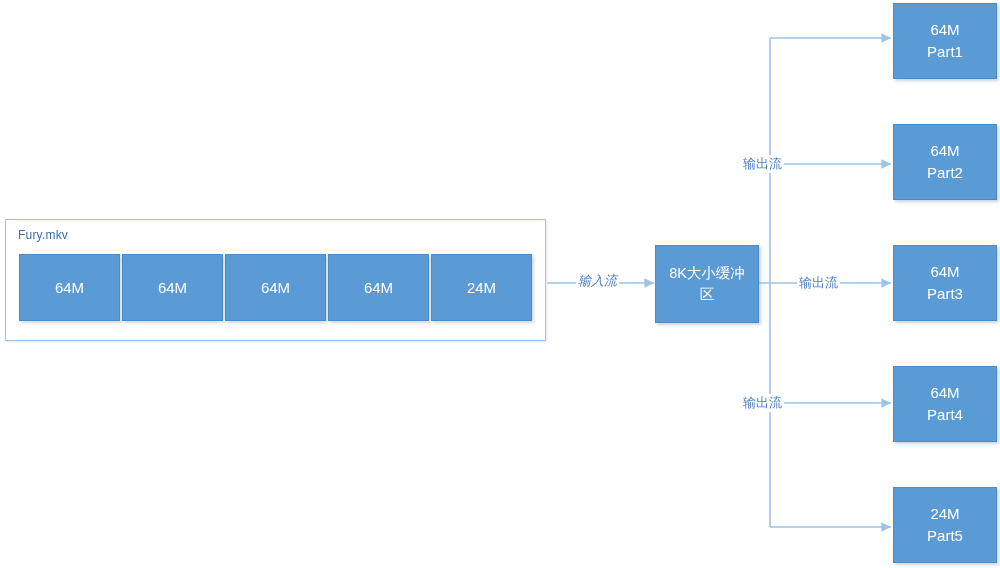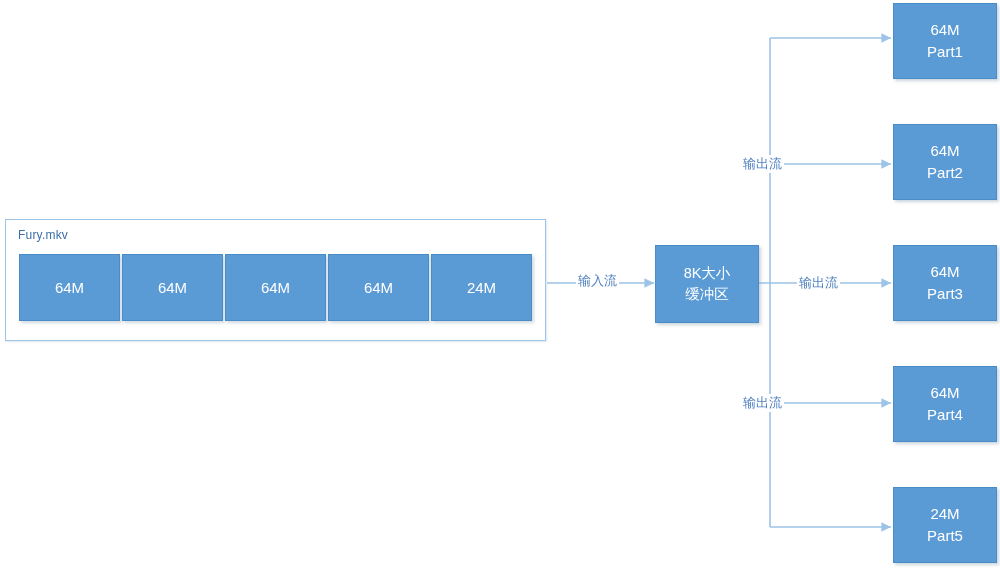--- a/index.html
+++ b/index.html
@@ -79,42 +79,42 @@
     align-items: center;
     justify-content: center;
     box-shadow: 2px 2px 3px rgba(140,160,180,0.4);
   }
   .buffer-box {
     left: 655px;
     top: 245px;
     width: 104px;
     height: 78px;
     font-size: 14.5px;
-    padding: 0 24px;
+    padding: 0 10px;
     text-align: center;
   }
   .part-box {
     left: 893px;
     width: 104px;
     height: 76px;
   }
   .p1 { top: 3px; }
   .p2 { top: 124px; }
   .p3 { top: 245px; }
   .p4 { top: 366px; }
   .p5 { top: 487px; }
   .wire-label {
     position: absolute;
     font-size: 13px;
     color: #4E7FBF;
     white-space: nowrap;
     background: #ffffff;
     padding: 0 2px;
   }
-  .lbl-input  { left: 576px; top: 272px; }
+  .lbl-input  { left: 576px; top: 272px; font-style: italic; }
   .lbl-out1   { left: 741px; top: 155px; }
   .lbl-out2   { left: 797px; top: 274px; }
   .lbl-out3   { left: 741px; top: 394px; }
 </style>
 </head>
 <body>
 
 <div id="canvas">
 
   <div class="file-container">

